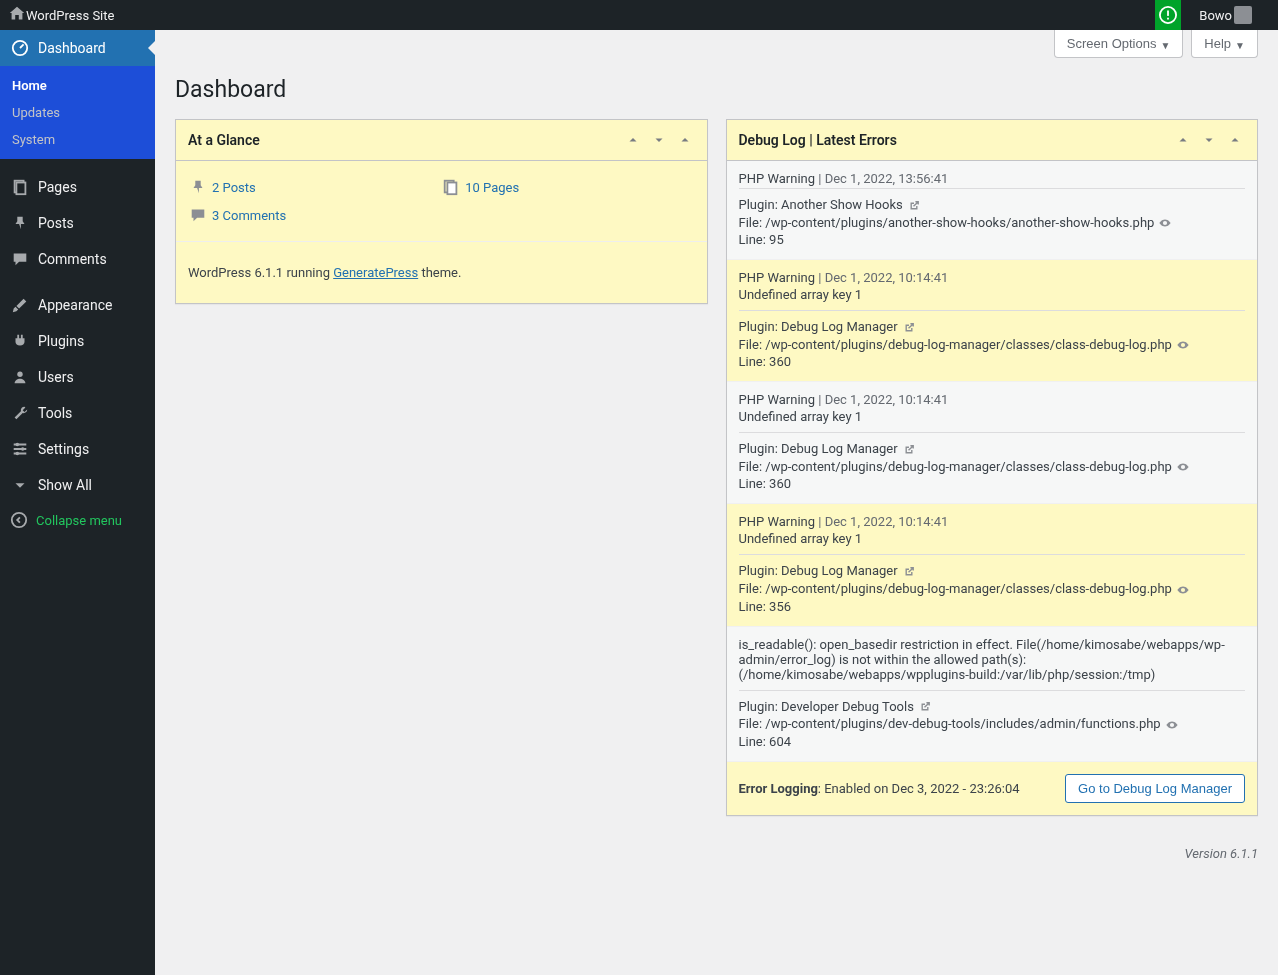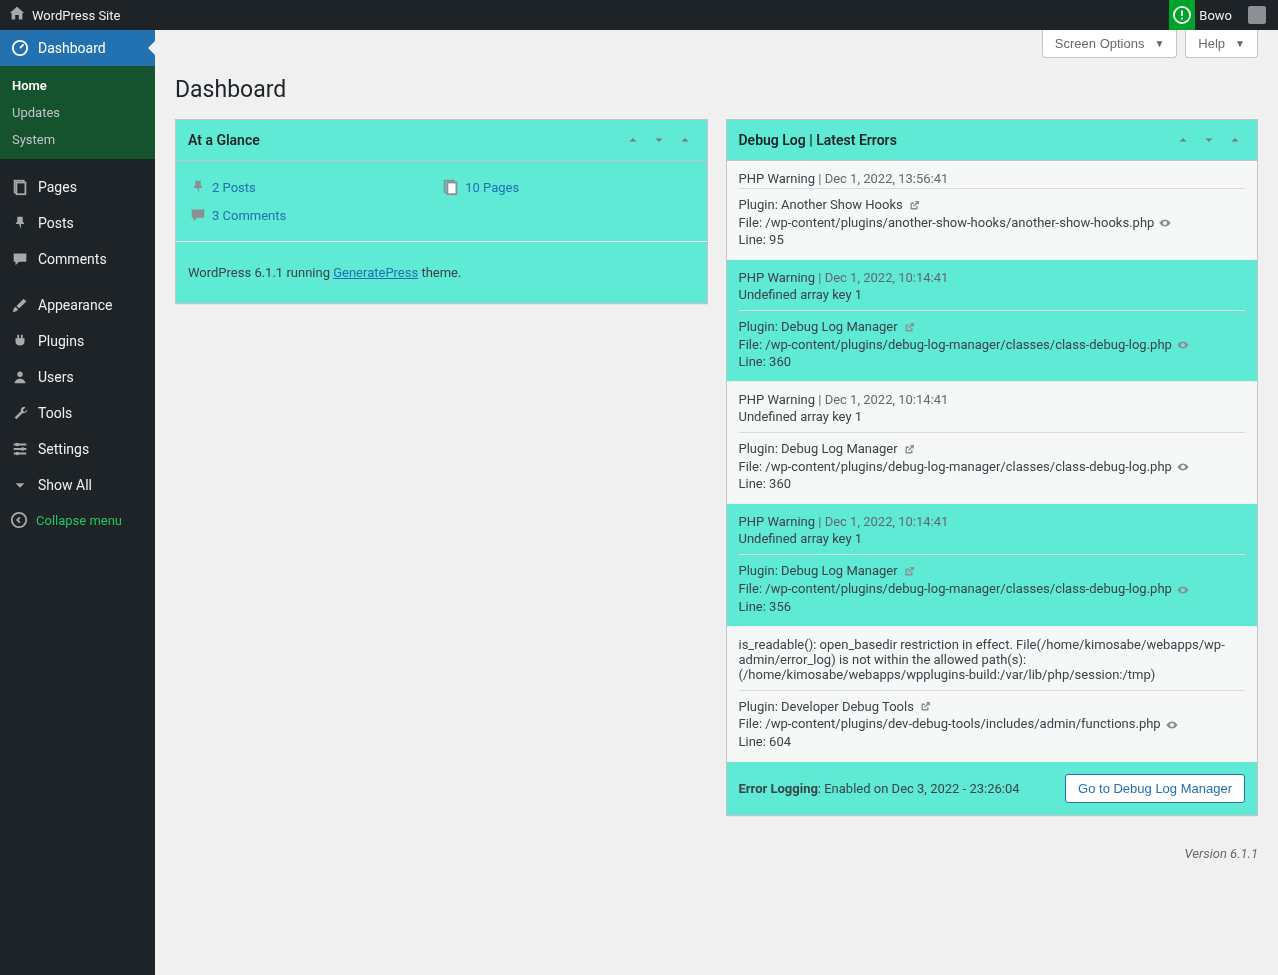--- a/index.html
+++ b/index.html
@@ -1,53 +1,53 @@
 <!DOCTYPE html>
 <html><head>
 <meta charset="utf-8">
 <style>
 * { margin: 0; padding: 0; box-sizing: border-box; }
 body { font-family: -apple-system, BlinkMacSystemFont, "Segoe UI", Roboto, sans-serif; font-size: 13px; color: #3c434a; background: #f0f0f1; width: 1278px; height: 975px; overflow: hidden; }
 
 
 .toolbar { height: 30px; background: #1d2327; color: #f0f0f1; display: flex; align-items: center; padding: 0 8px; font-size: 13px; }
-.toolbar-left { display: flex; align-items: center; gap: 6px; }
+.toolbar-left { display: flex; align-items: center; }
 .toolbar-right { margin-left: auto; display: flex; align-items: center; gap: 0; }
 .toolbar .home-icon svg { width: 18px; height: 18px; fill: #a7aaad; }
 .toolbar .site-name { color: #f0f0f1; }
 .notif { width: 26px; height: 30px; background: #00a32a; display: flex; align-items: center; justify-content: center; }
 .notif svg { width: 18px; height: 18px; fill: #fff; }
-.user { display: flex; align-items: center; gap: 16px; padding: 0 4px; }
+.user { display: flex; align-items: center; gap: 2px; padding: 0 18px; }
 .avatar { width: 18px; height: 18px; background: #8c8f94; border-radius: 2px; }
 
 
 .sidebar { position: absolute; top: 30px; left: 0; width: 155px; bottom: 0; background: #1d2327; color: #f0f0f1; }
 .menu-item { display: flex; align-items: center; gap: 8px; padding: 8px 10px; font-size: 14px; cursor: pointer; color: #f0f0f1; }
 .menu-item.active { background: #2271b1; color: #fff; position: relative; }
 .menu-item.active::after { content: ""; position: absolute; right: -1px; top: 50%; transform: translateY(-50%); border: 8px solid transparent; border-right-color: #f0f0f1; }
 .menu-item .mi-icon { width: 20px; height: 20px; display: flex; align-items: center; justify-content: center; }
 .menu-item .mi-icon svg { width: 18px; height: 18px; fill: #a7aaad; }
 .menu-item.active .mi-icon svg { fill: #fff; }
-.submenu { background: #14532d; padding: 6px 0; }
+.submenu { background: #1d4ed8; padding: 6px 0; }
 .submenu-item { padding: 6px 12px 6px 12px; font-size: 13px; color: #c3c4c7; cursor: pointer; }
 .submenu-item.current { color: #fff; font-weight: 600; }
 .menu-sep { height: 10px; }
 .collapse-item { display: flex; align-items: center; gap: 8px; padding: 8px 10px; color: #22c55e; font-size: 13px; cursor: pointer; }
 .collapse-item svg { width: 18px; height: 18px; fill: #a7aaad; }
 
 
 .content { position: absolute; top: 30px; left: 155px; right: 0; bottom: 0; padding: 0 20px 20px; overflow: auto; }
 .screen-meta { display: flex; justify-content: flex-end; gap: 8px; padding-top: 0; }
-.screen-btn { background: #fff; border: 1px solid #c3c4c7; border-top: none; border-radius: 0 0 4px 4px; padding: 6px 12px; font-size: 13px; cursor: pointer; display: flex; align-items: center; gap: 10px; color: #646970; }
+.screen-btn { background: #fff; border: 1px solid #c3c4c7; border-top: none; border-radius: 0 0 4px 4px; padding: 6px 12px; font-size: 13px; cursor: pointer; display: flex; align-items: flex-end; gap: 4px; color: #646970; }
 .screen-btn .tri { font-size: 10px; }
 .page-title { font-size: 23px; font-weight: 400; color: #1d2327; margin: 18px 0 16px; }
 
 .panels { display: flex; gap: 18px; align-items: flex-start; }
 .panel-col { flex: 1; min-width: 400px; }
-.panel { background: #5eead4; border: 1px solid #c3c4c7; box-shadow: 0 1px 1px rgba(0,0,0,.04); margin-bottom: 20px; }
+.panel { background: #fef9c3; border: 1px solid #c3c4c7; box-shadow: 0 1px 1px rgba(0,0,0,.04); margin-bottom: 20px; }
 .panel-header { display: flex; align-items: center; padding: 10px 12px; border-bottom: 1px solid #c3c4c7; }
 .panel-title { font-size: 14px; font-weight: 600; color: #1d2327; }
 .panel-ctrl { margin-left: auto; display: flex; gap: 6px; }
 .pctrl { width: 20px; height: 20px; display: flex; align-items: center; justify-content: center; cursor: pointer; color: #787c82; }
 .pctrl svg { width: 14px; height: 14px; fill: #787c82; }
 
 .glance-body { padding: 12px; }
 .glance-row { display: flex; }
 .glance-item { display: flex; align-items: center; gap: 4px; width: 50%; padding: 4px 0; }
 .glance-item .gi-icon { width: 20px; height: 20px; display:flex; align-items:center; justify-content:center;}

